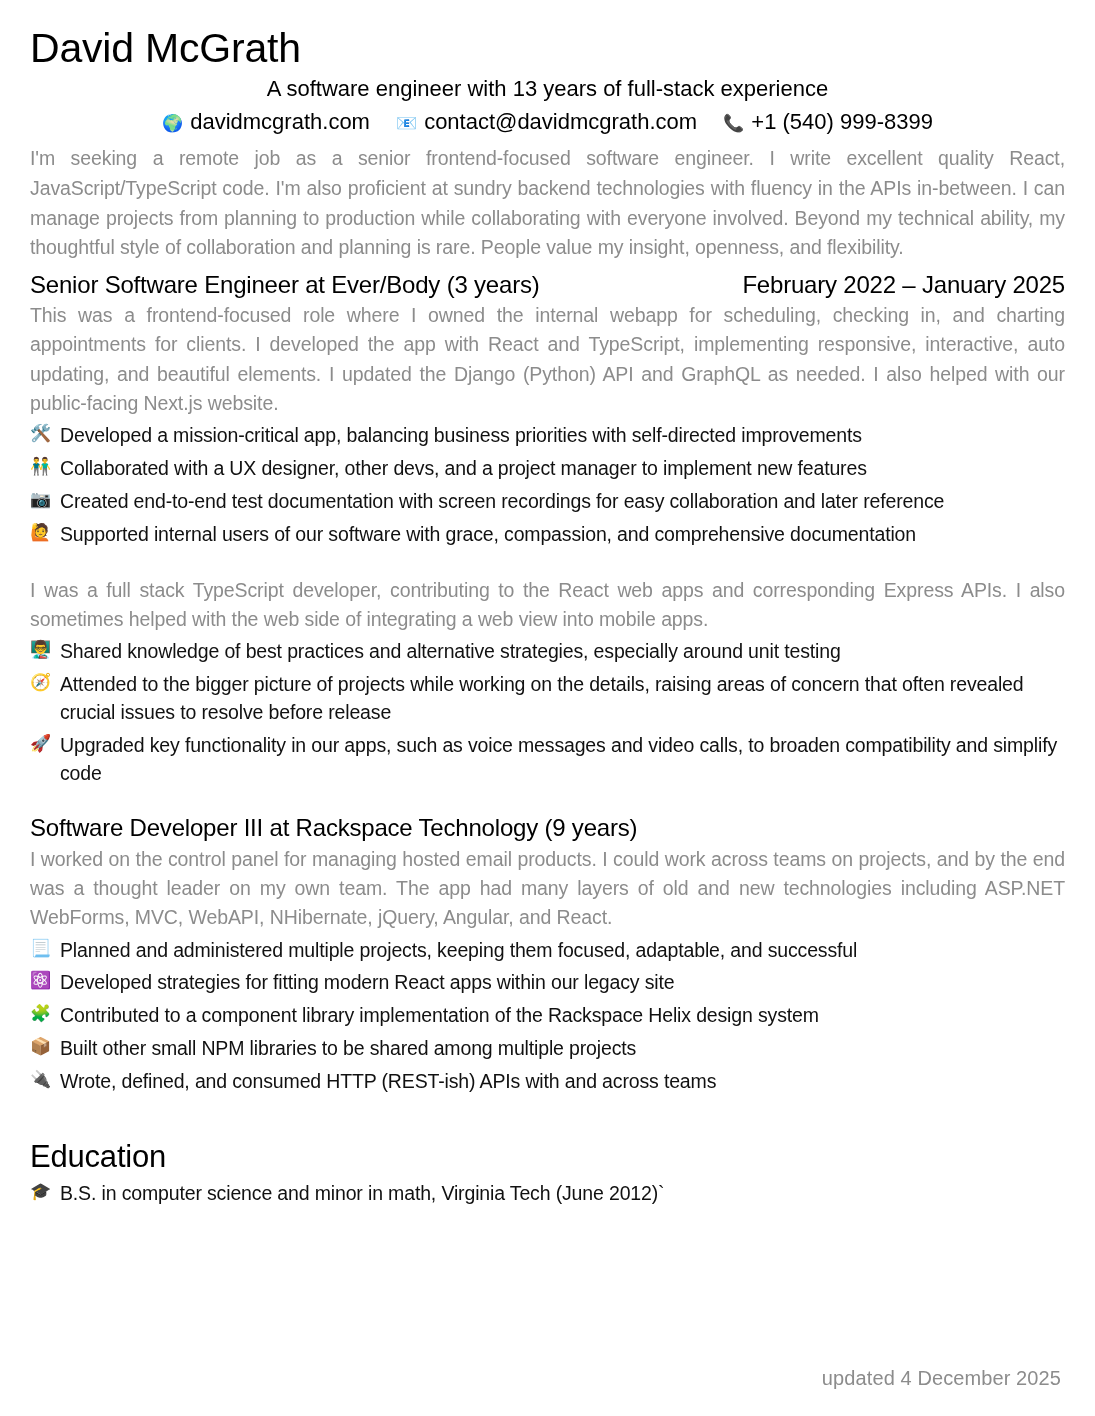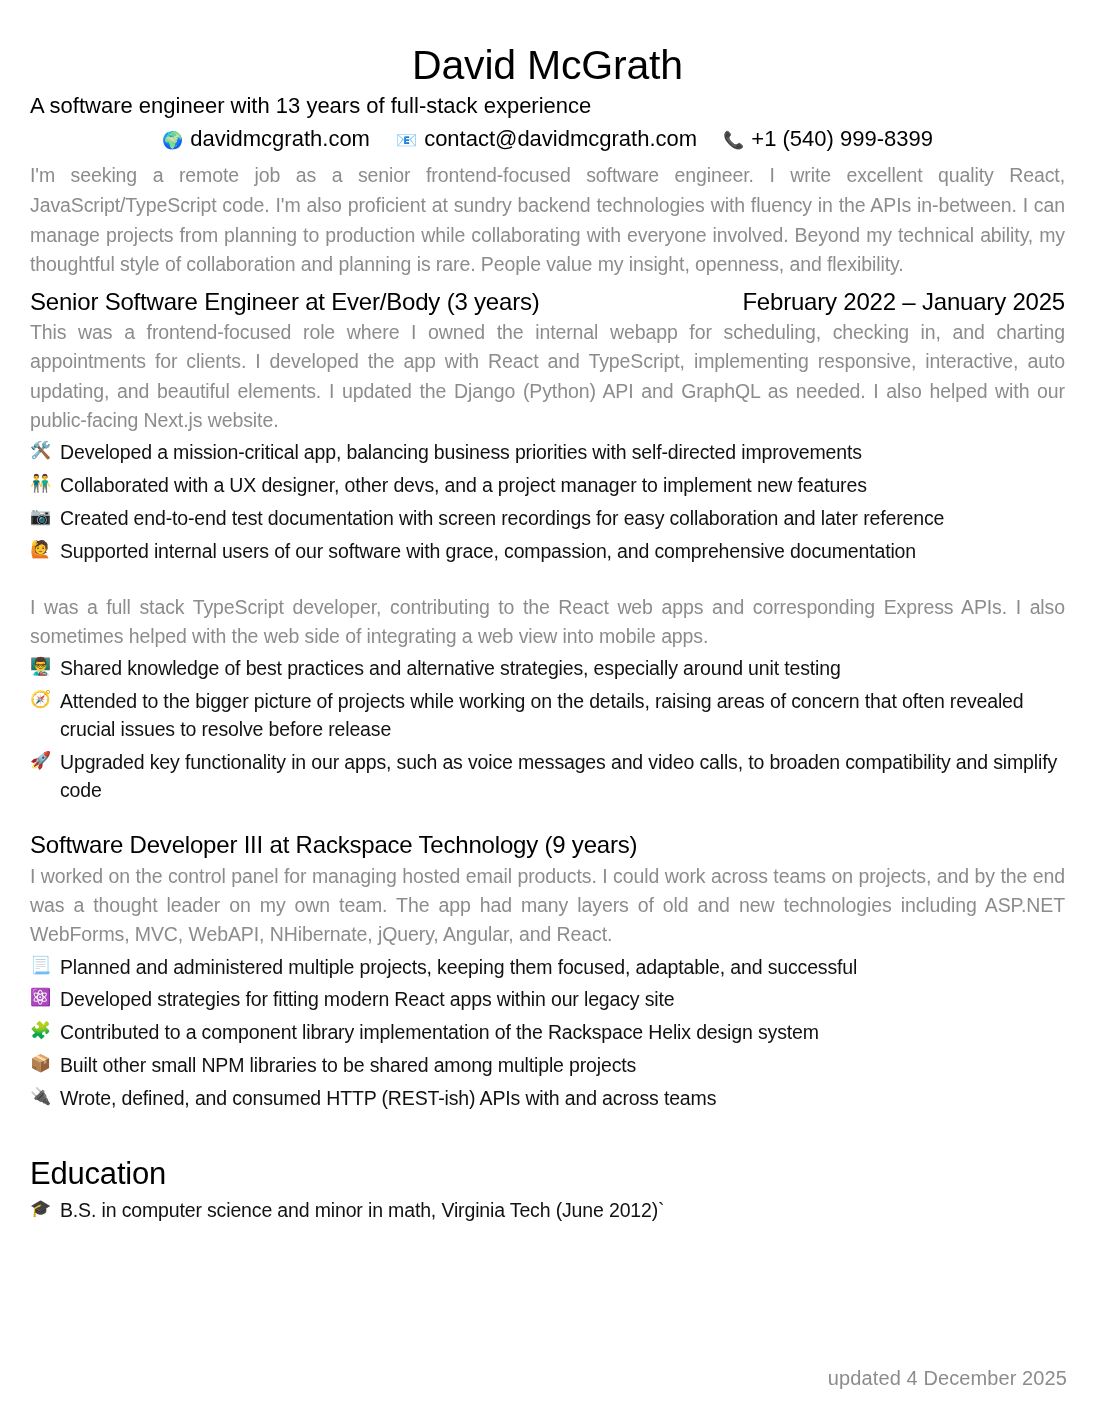--- a/index.html
+++ b/index.html
@@ -18,30 +18,30 @@
   .page {
     box-sizing: border-box;
     width: 1095px;
     height: 1416px;
     padding: 26px 30px 0 30px;
     position: relative;
   }
 
   
   .name {
-    text-align: center;
+    text-align: left;
     font-size: 41px;
     line-height: 1.12;
     font-weight: 400;
     letter-spacing: -0.2px;
     color: #000000;
-    margin: 17px 0 4px 0;
+    margin: 0 0 4px 0;
   }
   .tagline {
-    text-align: left;
+    text-align: center;
     font-size: 22px;
     line-height: 1.2;
     color: #000000;
     margin: 0 0 7px 0;
   }
   .contact-row {
     display: flex;
     justify-content: center;
     align-items: baseline;
     gap: 26px;
@@ -142,21 +142,21 @@
   }
 
   
   .edu-list li {
     margin-bottom: 4px;
   }
 
   
   .footer {
     position: absolute;
-    right: 28px;
+    right: 34px;
     bottom: 26px;
     font-size: 20px;
     color: #8c8c8c;
     letter-spacing: 0.1px;
   }
 </style>
 </head>
 <body>
 
 <div class="page">

